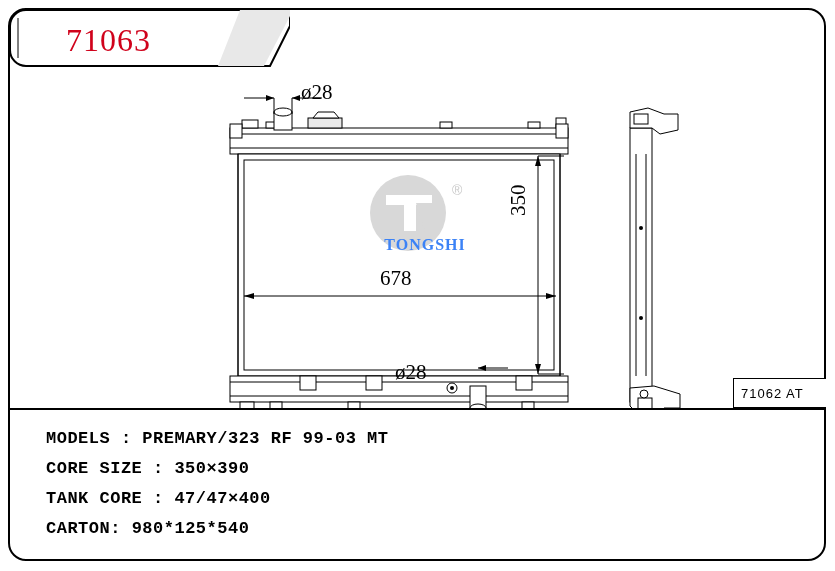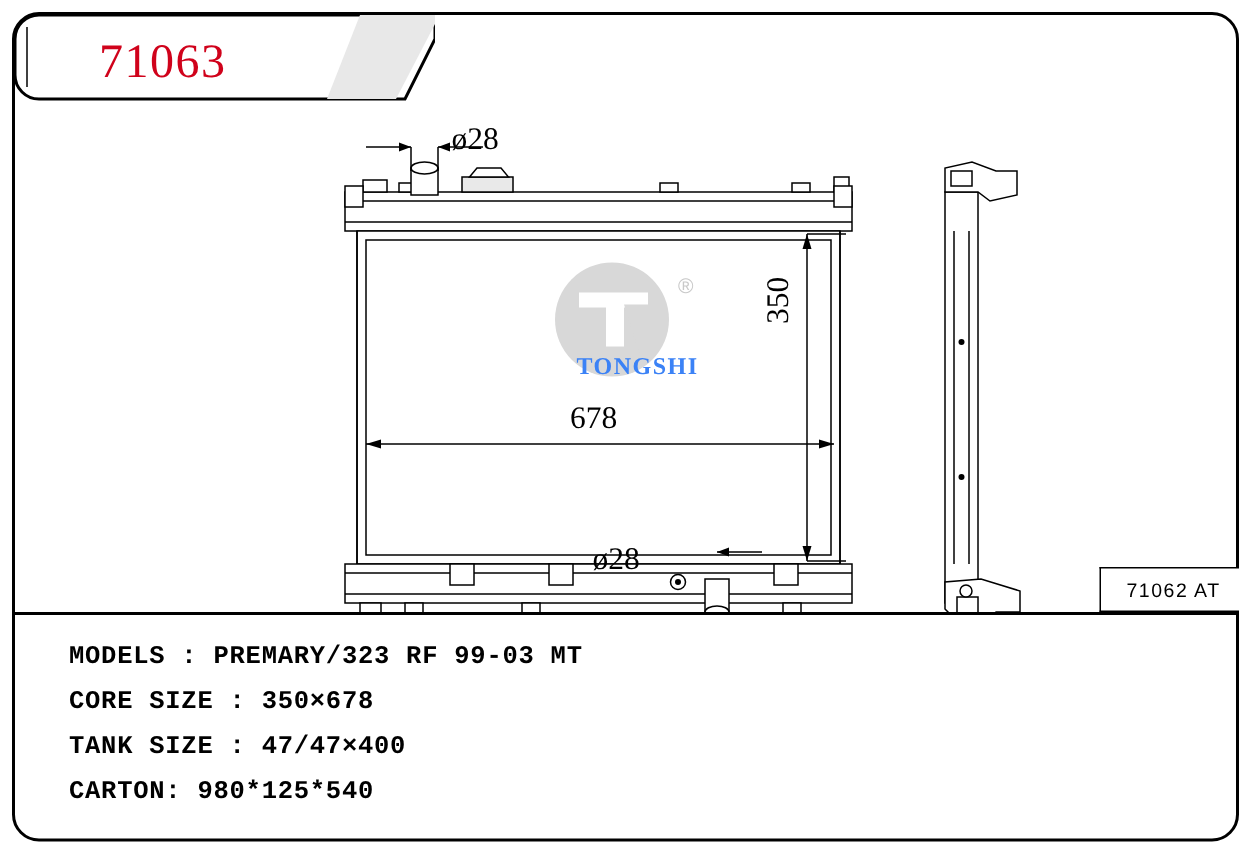--- a/index.html
+++ b/index.html
@@ -72,21 +72,21 @@
     top: 378px;
     width: 93px;
     height: 30px;
     border: 1px solid #000;
     border-right: none;
     box-sizing: border-box;
     font-size: 13px;
     color: #000;
     display: flex;
     align-items: center;
-    padding-left: 17px;
+    padding-left: 7px;
     letter-spacing: 1px;
     background: #fff;
   }
   
   .drawing {
     position: absolute;
     left: 8px;
     top: 68px;
     width: 818px;
     height: 340px;
@@ -294,24 +294,24 @@
   <div class="divider"></div>
 
   <div class="specs">
     <div class="spec-left">
       <div class="spec-row">
         <span class="lbl">MODELS :</span>
         <span class="val">PREMARY/323 RF 99-03 MT</span>
       </div>
       <div class="spec-row">
         <span class="lbl">CORE SIZE :</span>
-        <span class="val">350×678</span>
+        <span class="val">350×390</span>
       </div>
       <div class="spec-row">
-        <span class="lbl">TANK SIZE :</span>
+        <span class="lbl">TANK CORE :</span>
         <span class="val">47/47×400</span>
       </div>
       <div class="spec-row">
         <span class="lbl">CARTON:</span>
         <span class="val">980*125*540</span>
       </div>
     </div>
   </div>
 
 </div>

